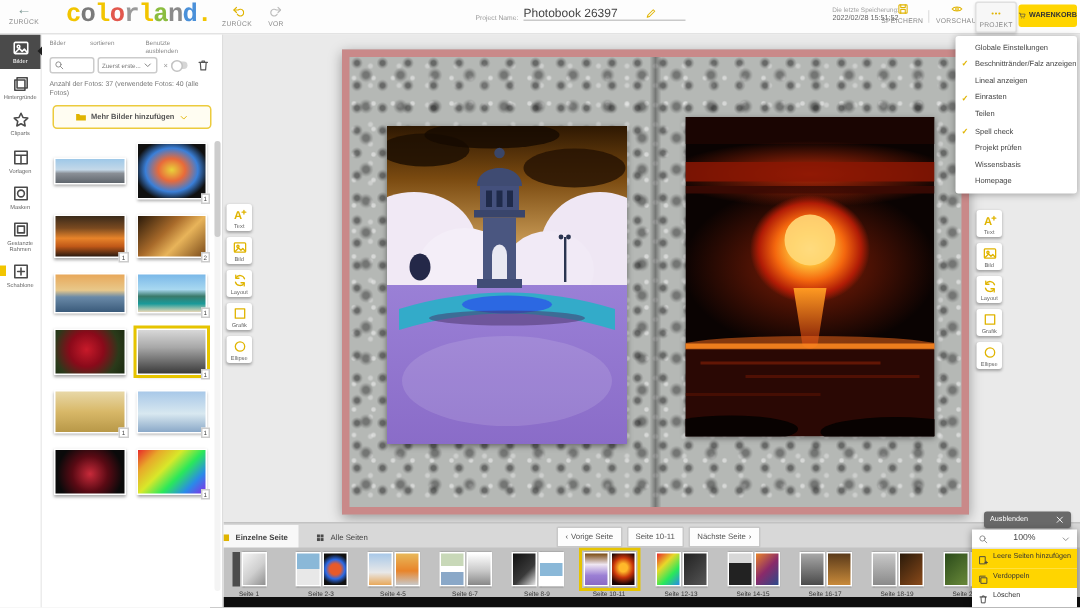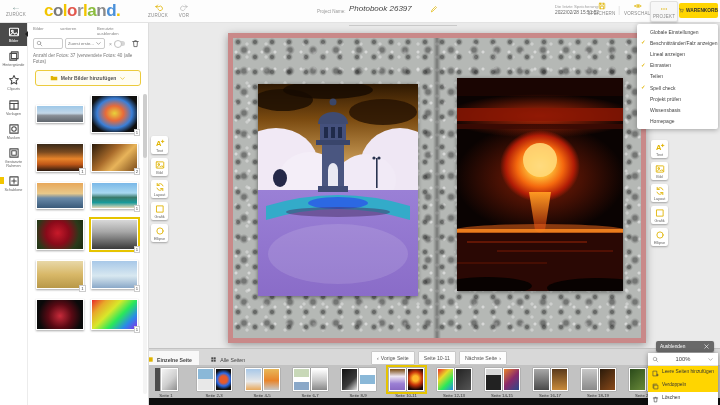--- a/index.html
+++ b/index.html
@@ -9,25 +9,25 @@
   .s7{width:7px;height:7px;} .s8{width:8px;height:8px;} .s9{width:9px;height:9px;}
   .s10{width:10px;height:10px;} .s12{width:12px;height:12px;}
   .yel{color:#e0b400;} .gry{color:#bdbdbd;} .drk{color:#4a4a4a;}
 
   
   #topbar{position:absolute;left:0;top:0;width:720px;height:22px;background:#fdfdfd;border-bottom:1px solid #e3e3e3;z-index:30;}
   .tb-col{position:absolute;display:flex;flex-direction:column;align-items:center;gap:1px;}
   .tb-lbl{font-size:4.5px;color:#8a8a8a;letter-spacing:.2px;}
   #back-btn{left:3px;top:3px;width:26px;}
   #back-arrow{font-size:10px;line-height:8px;color:#7f9a96;}
-  #logo{position:absolute;left:44px;top:1px;font-size:17px;font-weight:800;letter-spacing:-.5px;line-height:20px;}
+  #logo{position:absolute;left:44px;top:1px;font-size:17px;font-weight:800;letter-spacing:-.5px;line-height:20px;font-family:Liberation Mono, monospace;}
   #undo-btn{left:146px;top:3px;width:24px;} #redo-btn{left:173px;top:3px;width:22px;}
   #pn-label{position:absolute;left:317px;top:9px;font-size:4.5px;color:#9a9a9a;}
   #pn-value{position:absolute;left:349px;top:4px;width:108px;font-size:8px;color:#444;
-            border-bottom:1px solid #c9c9c9;padding-bottom:12px;font-style:italic;}
+            border-bottom:1px solid #c9c9c9;padding-bottom:0;}
   #pn-pencil{position:absolute;left:430px;top:5px;}
   #last-save{position:absolute;left:545px;top:4px;width:64px;text-align:center;}
   #last-save .l1{font-size:4.3px;color:#a0a0a0;} #last-save .l2{font-size:4.8px;color:#666;margin-top:1px;}
   #save-btn{left:585px;top:2px;width:33px;} #preview-btn{left:621px;top:2px;width:33px;}
   #tb-divider{position:absolute;left:618px;top:5px;color:#ddd;font-size:9px;}
   #projekt-btn{left:650px;top:1px;width:26px;height:19px;background:#f7f7f7;border:1px solid #e0e0e0;
                border-radius:2px;box-shadow:0 1px 2px rgba(0,0,0,.15);justify-content:center;}
   #cart-btn{position:absolute;left:679px;top:3px;width:39px;height:15px;background:#ffd500;border-radius:2px;
             display:flex;align-items:center;justify-content:center;gap:2px;font-size:4.8px;font-weight:bold;color:#333;}
 

